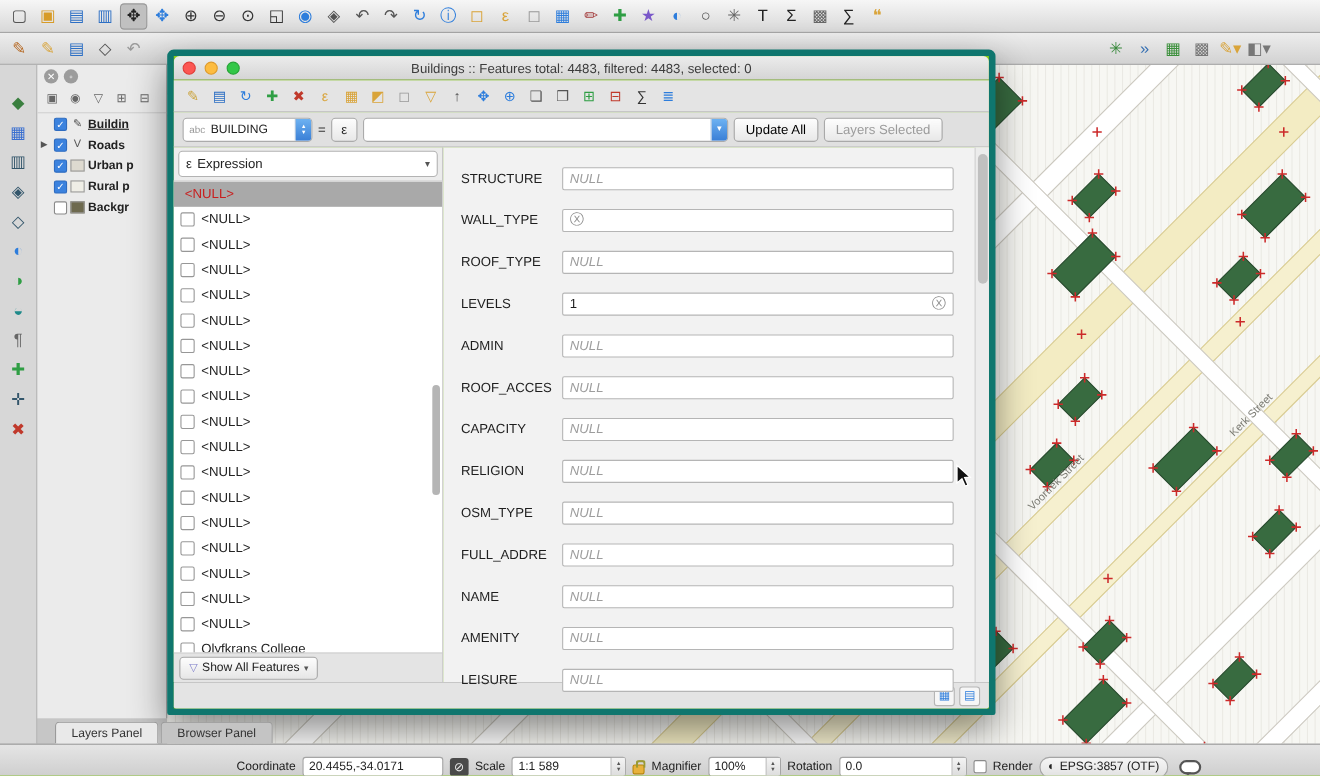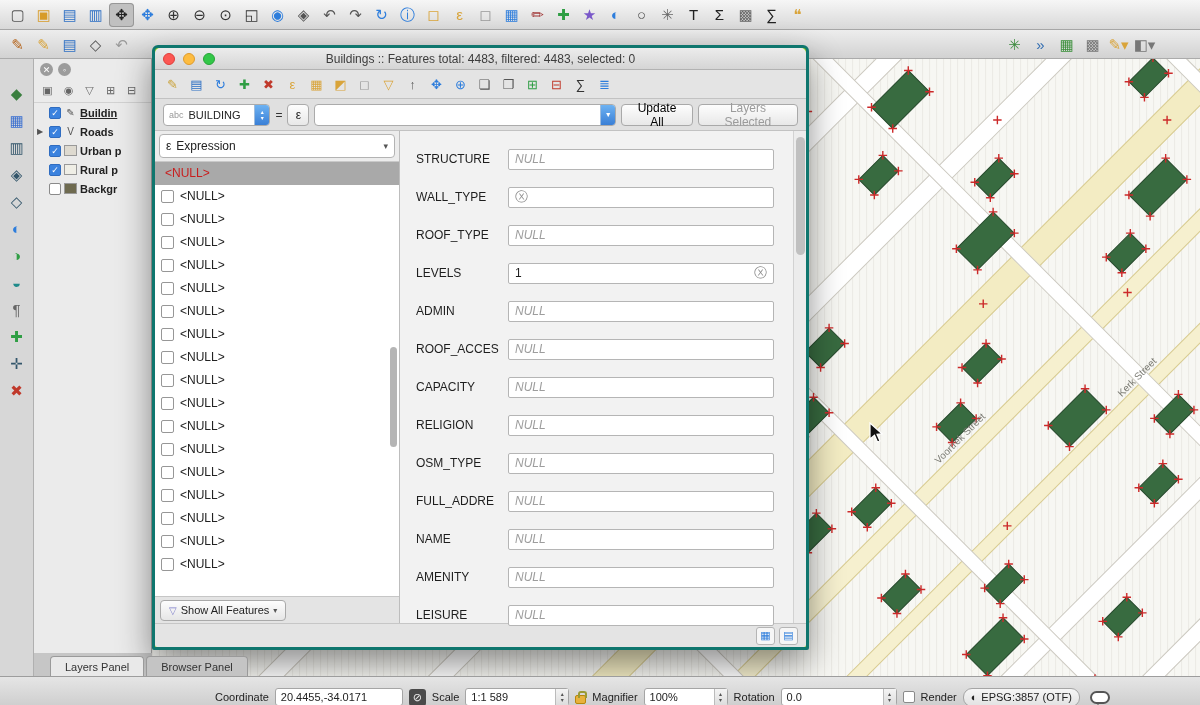--- a/index.html
+++ b/index.html
@@ -40,21 +40,21 @@
 
   #panel-tabs{left:34px;bottom:29px;height:23px;display:flex;gap:2px;align-items:flex-end;z-index:7;padding-left:16px}
   .ptab{height:20px;padding:0 14px;font-size:11px;display:flex;align-items:center;border:1px solid #9a9a9a;border-bottom:none;
     border-radius:4px 4px 0 0;background:#c4c4c4;color:#333}
   .ptab.active{background:#e9e9e9}
 
   
   #map-area{left:152px;top:59px;right:0;bottom:29px;z-index:1;background:#f7f7f3}
 
   
-  #feature-dialog{left:152px;top:45px;width:657px;height:605px;z-index:5;background:#84cc16;border:3px solid #0f766e;
+  #feature-dialog{left:152px;top:45px;width:753px;height:605px;z-index:5;background:#84cc16;border:6px solid #0f766e;
     border-radius:6px 6px 2px 2px;box-shadow:0 14px 34px rgba(0,0,0,.45);display:flex;flex-direction:column}
   .dlg-titlebar{height:22px;background:linear-gradient(#ececec,#d5d5d5);border-bottom:1px solid #b2b2b2;border-radius:5px 5px 0 0;
     display:flex;align-items:center;padding:0 8px;position:relative}
   .tl{width:12px;height:12px;border-radius:50%;margin-right:8px;flex:none}
   .tl.red{background:#fc5753;border:1px solid #df3e3a}
   .tl.yellow{background:#fdbc40;border:1px solid #de9b2d}
   .tl.green{background:#33c748;border:1px solid #27a437}
   .dlg-title{position:absolute;left:0;right:0;text-align:center;font-size:12px;color:#3c3c3c;pointer-events:none}
   .dlg-toolbar{height:29px;background:#e4e4e4;border-bottom:1px solid #c2c2c2;display:flex;align-items:center;gap:1px;padding:0 6px}
   .dlg-toolbar .tb-icon{width:23px;height:22px}
@@ -107,21 +107,21 @@
   
   #status-bar{left:0;right:0;bottom:0;height:29px;background:linear-gradient(#e5e5e5,#cfcfcf);border-top:1px solid #9d9d9d;
     display:flex;align-items:center;gap:6px;padding:12px 10px 0 215px;font-size:11px;z-index:6}
   .st-input{height:18px;background:#fff;border:1px solid #a5a5a5;border-radius:3px;display:flex;align-items:center;
     padding:0 5px;font-size:11px}
   #coord-input{width:128px}
   #scale-combo{width:104px;padding:0}
   #scale-combo .val{flex:1;padding-left:5px}
   .gray-step{width:13px;align-self:stretch;border-left:1px solid #bbb;display:flex;flex-direction:column;align-items:center;
     justify-content:center;font-size:6px;line-height:6px;color:#555;background:linear-gradient(#f4f4f4,#ddd)}
-  #magnifier-spin{width:84px;padding:0}#magnifier-spin .val{flex:1;padding-left:5px}
+  #magnifier-spin{width:66px;padding:0}#magnifier-spin .val{flex:1;padding-left:5px}
   #rotation-spin{width:116px;padding:0}#rotation-spin .val{flex:1;padding-left:5px}
   .dark-icon{width:17px;height:17px;border-radius:3px;background:#4a4a4a;color:#eee;font-size:11px;display:flex;
     align-items:center;justify-content:center}
   .lock{width:11px;height:9px;background:#e8b23c;border:1px solid #b8860b;border-radius:2px;position:relative;margin-top:4px}
   .lock::before{content:"";position:absolute;left:2px;top:-5px;width:5px;height:5px;border:2px solid #9a9a33;border-bottom:none;
     border-radius:3px 3px 0 0}
   .st-cb{width:12px;height:12px;border:1px solid #8a8a8a;border-radius:2px;background:#fff}
   .crs-btn{display:flex;align-items:center;gap:4px;height:19px;padding:0 7px;border:1px solid #a5a5a5;border-radius:9px;
     background:linear-gradient(#f6f6f6,#e2e2e2)}
   .bubble{width:20px;height:13px;border:2px solid #555;border-radius:7px;background:#fff;position:relative;margin-left:4px}
@@ -662,20 +662,24 @@
             <div class="list-row">
               <span class="cb"></span>
               <span class="row-label">&lt;NULL&gt;</span>
             </div>
 
             <div class="list-row">
               <span class="cb"></span>
               <span class="row-label">&lt;NULL&gt;</span>
             </div>
 
+            <div class="list-row">
+              <span class="cb"></span>
+              <span class="row-label">Olyfkrans College</span>
+            </div>
 
             <div class="list-row">
               
               
             </div>
           </div>
         <div class="list-scroll"></div>
       </div>
       <div class="showall-row">
         <div class="showall-btn">

